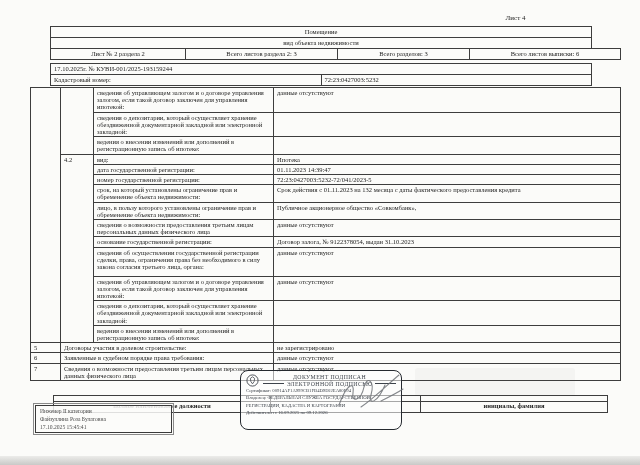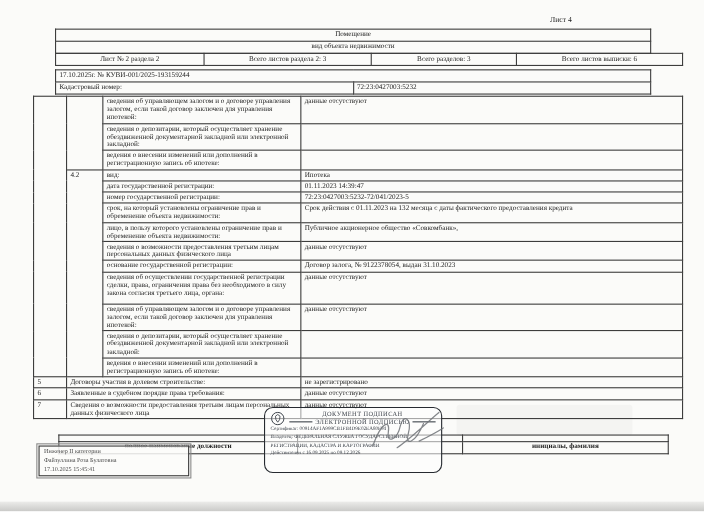--- a/index.html
+++ b/index.html
@@ -5,21 +5,21 @@
   html,body{margin:0;padding:0;background:#ffffff;}
   .page{
     position:relative; width:640px; height:465px; overflow:hidden;
     background:#fbfbf9; color:#1e1e1e;
     font-family:"Liberation Serif","DejaVu Serif",serif;
     font-size:6.5px; line-height:7.2px;
   }
   .abs{position:absolute;}
   table{border-collapse:collapse; table-layout:fixed;}
   td{border:1px solid #3d3d3d; padding:1px 3px; vertical-align:top; overflow:hidden;}
-  .sheet-label{left:500px; top:15px; width:65px; text-align:left; font-size:7px;}
+  .sheet-label{left:483px; top:15px; width:65px; text-align:center; font-size:7px;}
 
   .tableA{left:50px; top:26px; width:542px;}
   .tableA td{height:8px; text-align:center;}
   .tableB{left:50px; top:48px; width:542px;}
   .tableB td{height:8px; text-align:center;}
   .tableC{left:50px; top:63px; width:542px;}
   .tableC td{height:8px;}
 
   .mainTable{left:30px; top:87px; width:562px;}
   .mainTable td{padding:1px 3px;}

